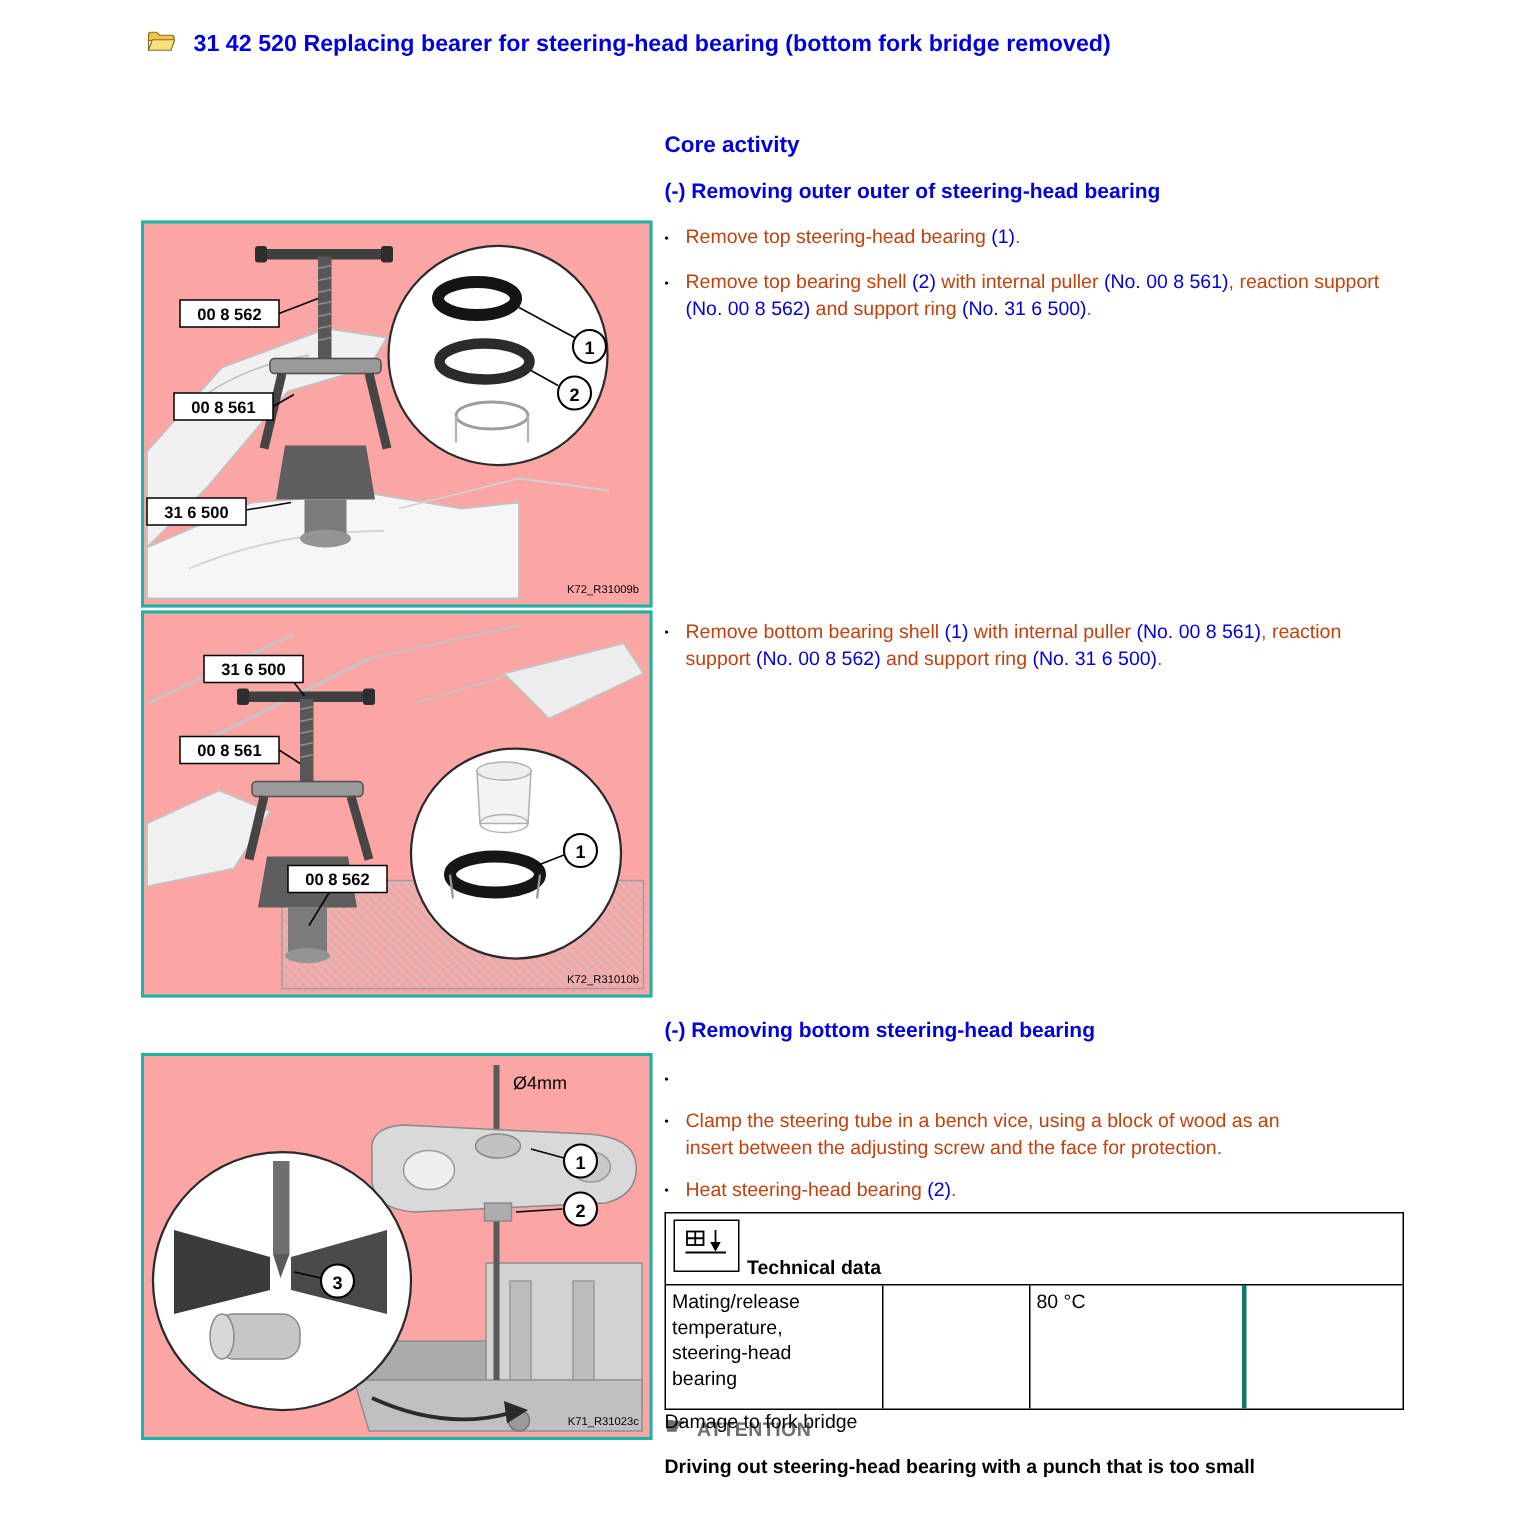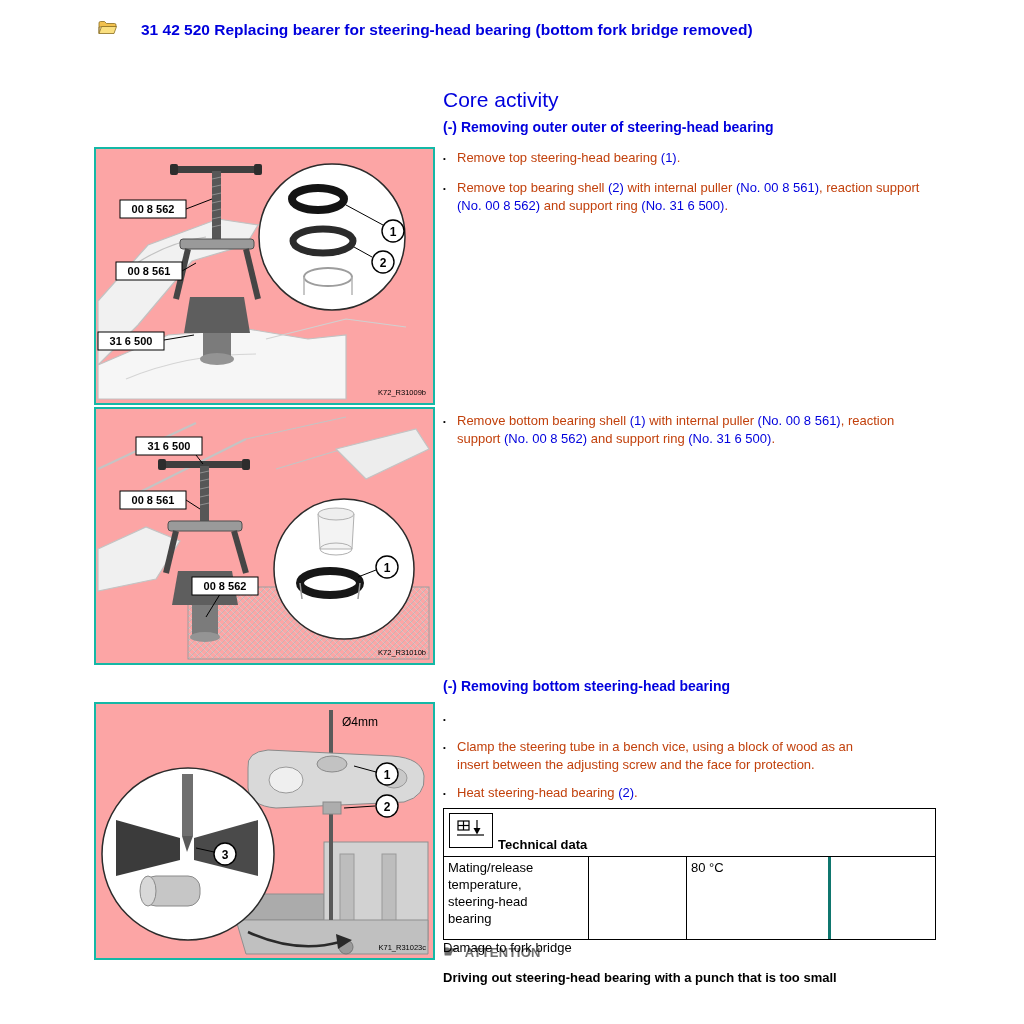--- a/index.html
+++ b/index.html
@@ -2,24 +2,24 @@
 <html><head>
 <meta charset="utf-8">
 <style>
   html,body{margin:0;padding:0}
   body{
     width:1024px;height:1024px;position:relative;background:#fff;
     font-family:"Liberation Sans",sans-serif;color:#000;overflow:hidden;
   }
   .abs{position:absolute}
   
-  .doc-header{left:98px;top:20px;display:flex;align-items:center;gap:24px}
+  .doc-header{left:98px;top:20px;display:flex;align-items:center;gap:12px}
   .doc-title{font-size:15.5px;font-weight:bold;color:#0000dd;white-space:nowrap}
   
-  .h-core{left:443px;top:88px;font-size:21px;font-weight:normal;color:#0000dd}
+  .h-core{left:443px;top:88px;font-size:15px;font-weight:bold;color:#0000dd}
   .h-sub{font-size:14px;font-weight:bold;color:#0000dd}
   
   .bullet{display:flex;font-size:13px;line-height:18px}
   .bullet .mk{width:14px;flex:none;font-size:8px;line-height:18px;padding-top:1px;color:#000}
   .seg-text{color:#c2410c}
   .seg-link{color:#0000dd}
   
   .fig{width:337px;height:254px;border:2px solid #14b8a6;background:#fca5a5}
   .fig svg{display:block}
   svg text{font-family:"Liberation Sans",sans-serif;fill:#000}

